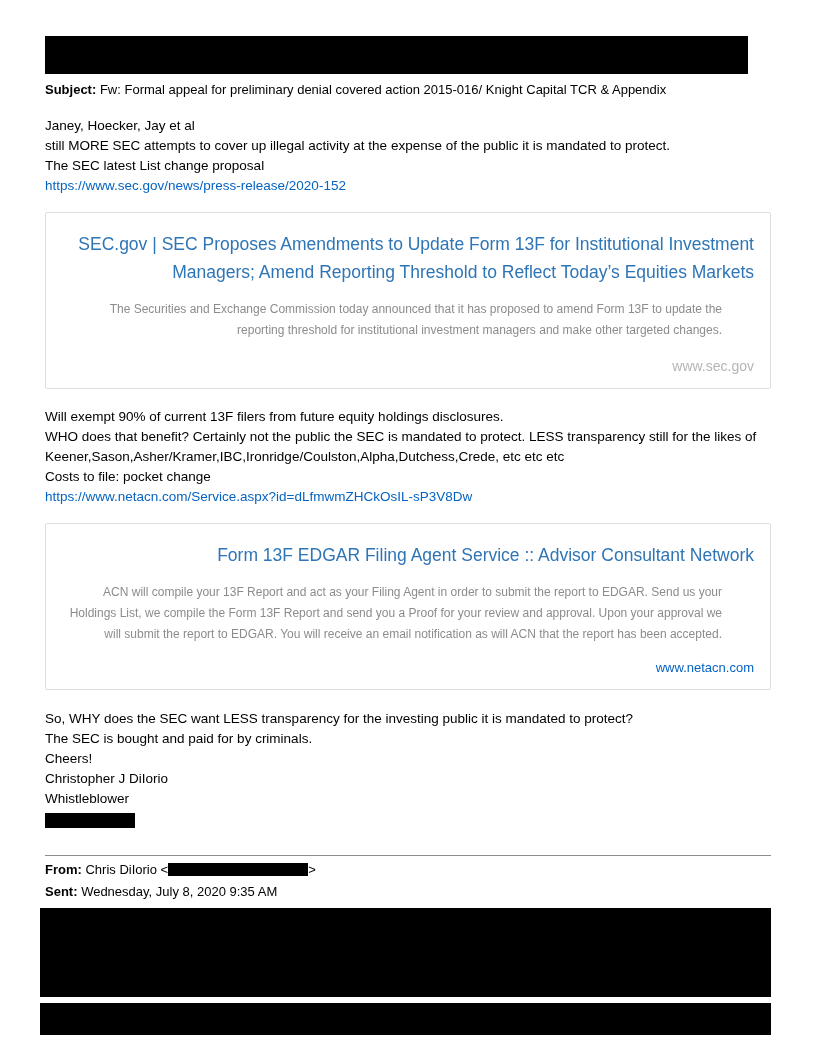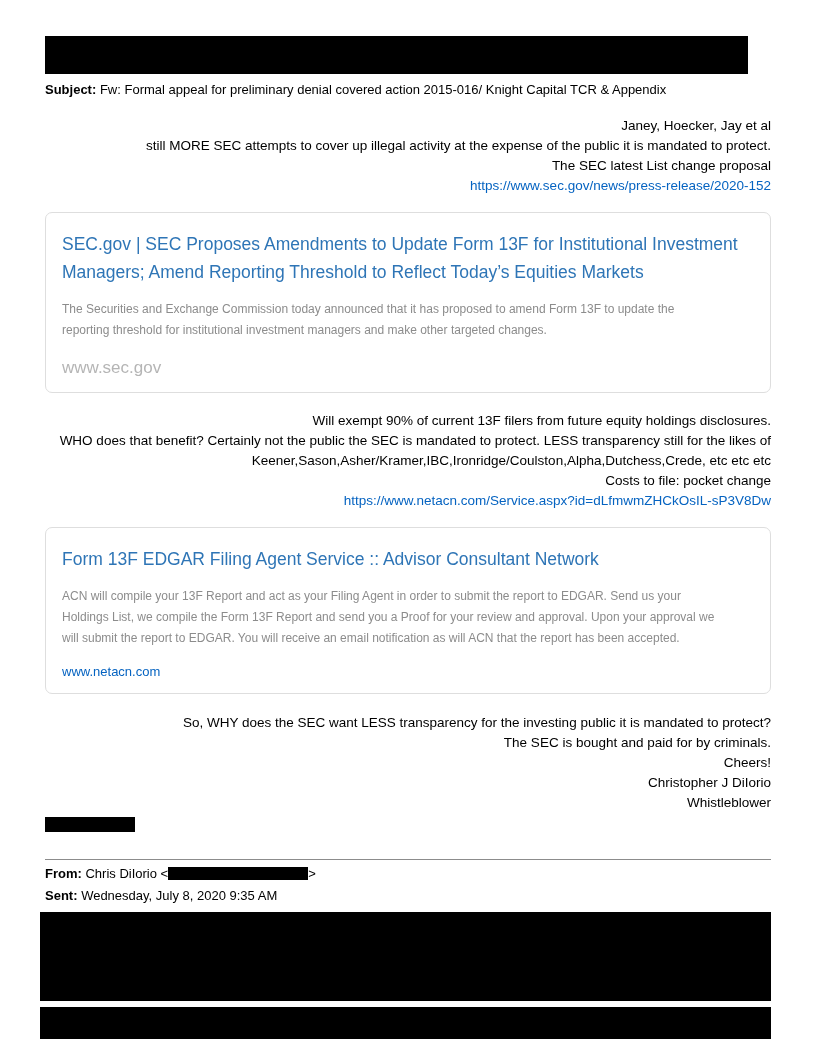--- a/index.html
+++ b/index.html
@@ -26,54 +26,54 @@
   .subject-line {
     margin: 7px 45px 0 45px;
     font-size: 13px;
     line-height: 17px;
   }
   .bold { font-weight: bold; }
   .body-block {
     margin: 0 45px 0 45px;
     width: 726px;
     line-height: 20px;
-    text-align: right;
   }
   .intro-block { margin-top: 18px; }
   .text-line { min-height: 20px; }
   a.link, .link {
     color: #0563c1;
     cursor: pointer;
   }
   .card {
     margin: 16px 45px 0 45px;
     width: 726px;
     border: 1px solid #dedede;
-    border-radius: 7px;
+    border-radius: 2px;
     padding: 17px 16px 14px 16px;
     cursor: pointer;
     background: #ffffff;
+    text-align: right;
   }
   .card-title {
     color: #2e75b6;
     font-size: 17.5px;
     line-height: 28px;
     font-weight: 400;
   }
   .card-desc {
     margin-top: 13px;
     color: #8c8c8c;
     font-size: 12px;
     line-height: 21px;
     max-width: 660px;
   }
   .card-source {
     margin-top: 17px;
     color: #b5b5b5;
-    font-size: 17px;
+    font-size: 14px;
   }
   .card-link {
     margin-top: 15px;
     font-size: 13px;
   }
   .middle-block { margin-top: 18px; }
   .closing-block { margin-top: 19px; }
   .redact-signature {
     margin: 4px 0 0 45px;
     width: 90px;

